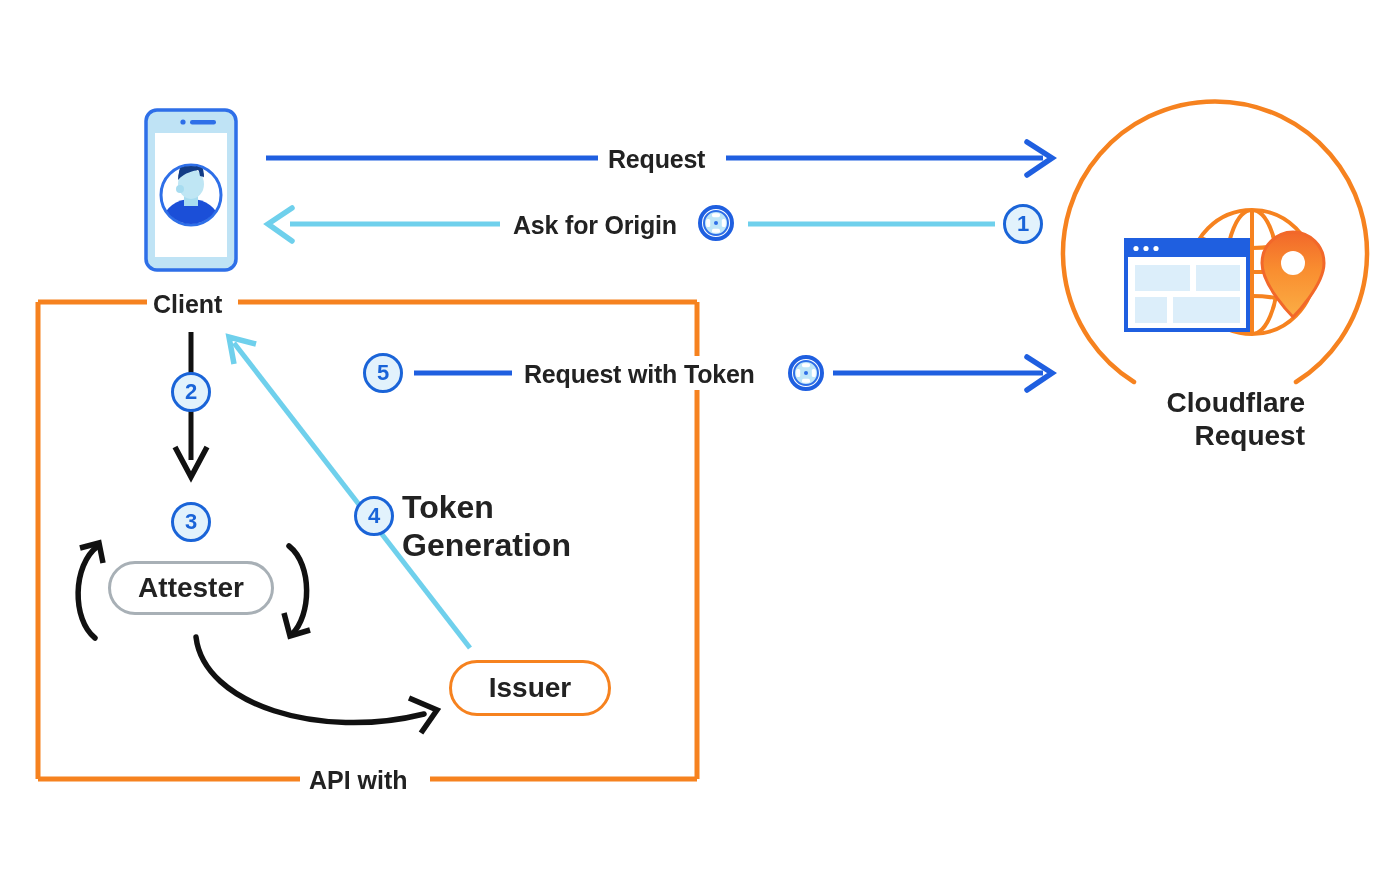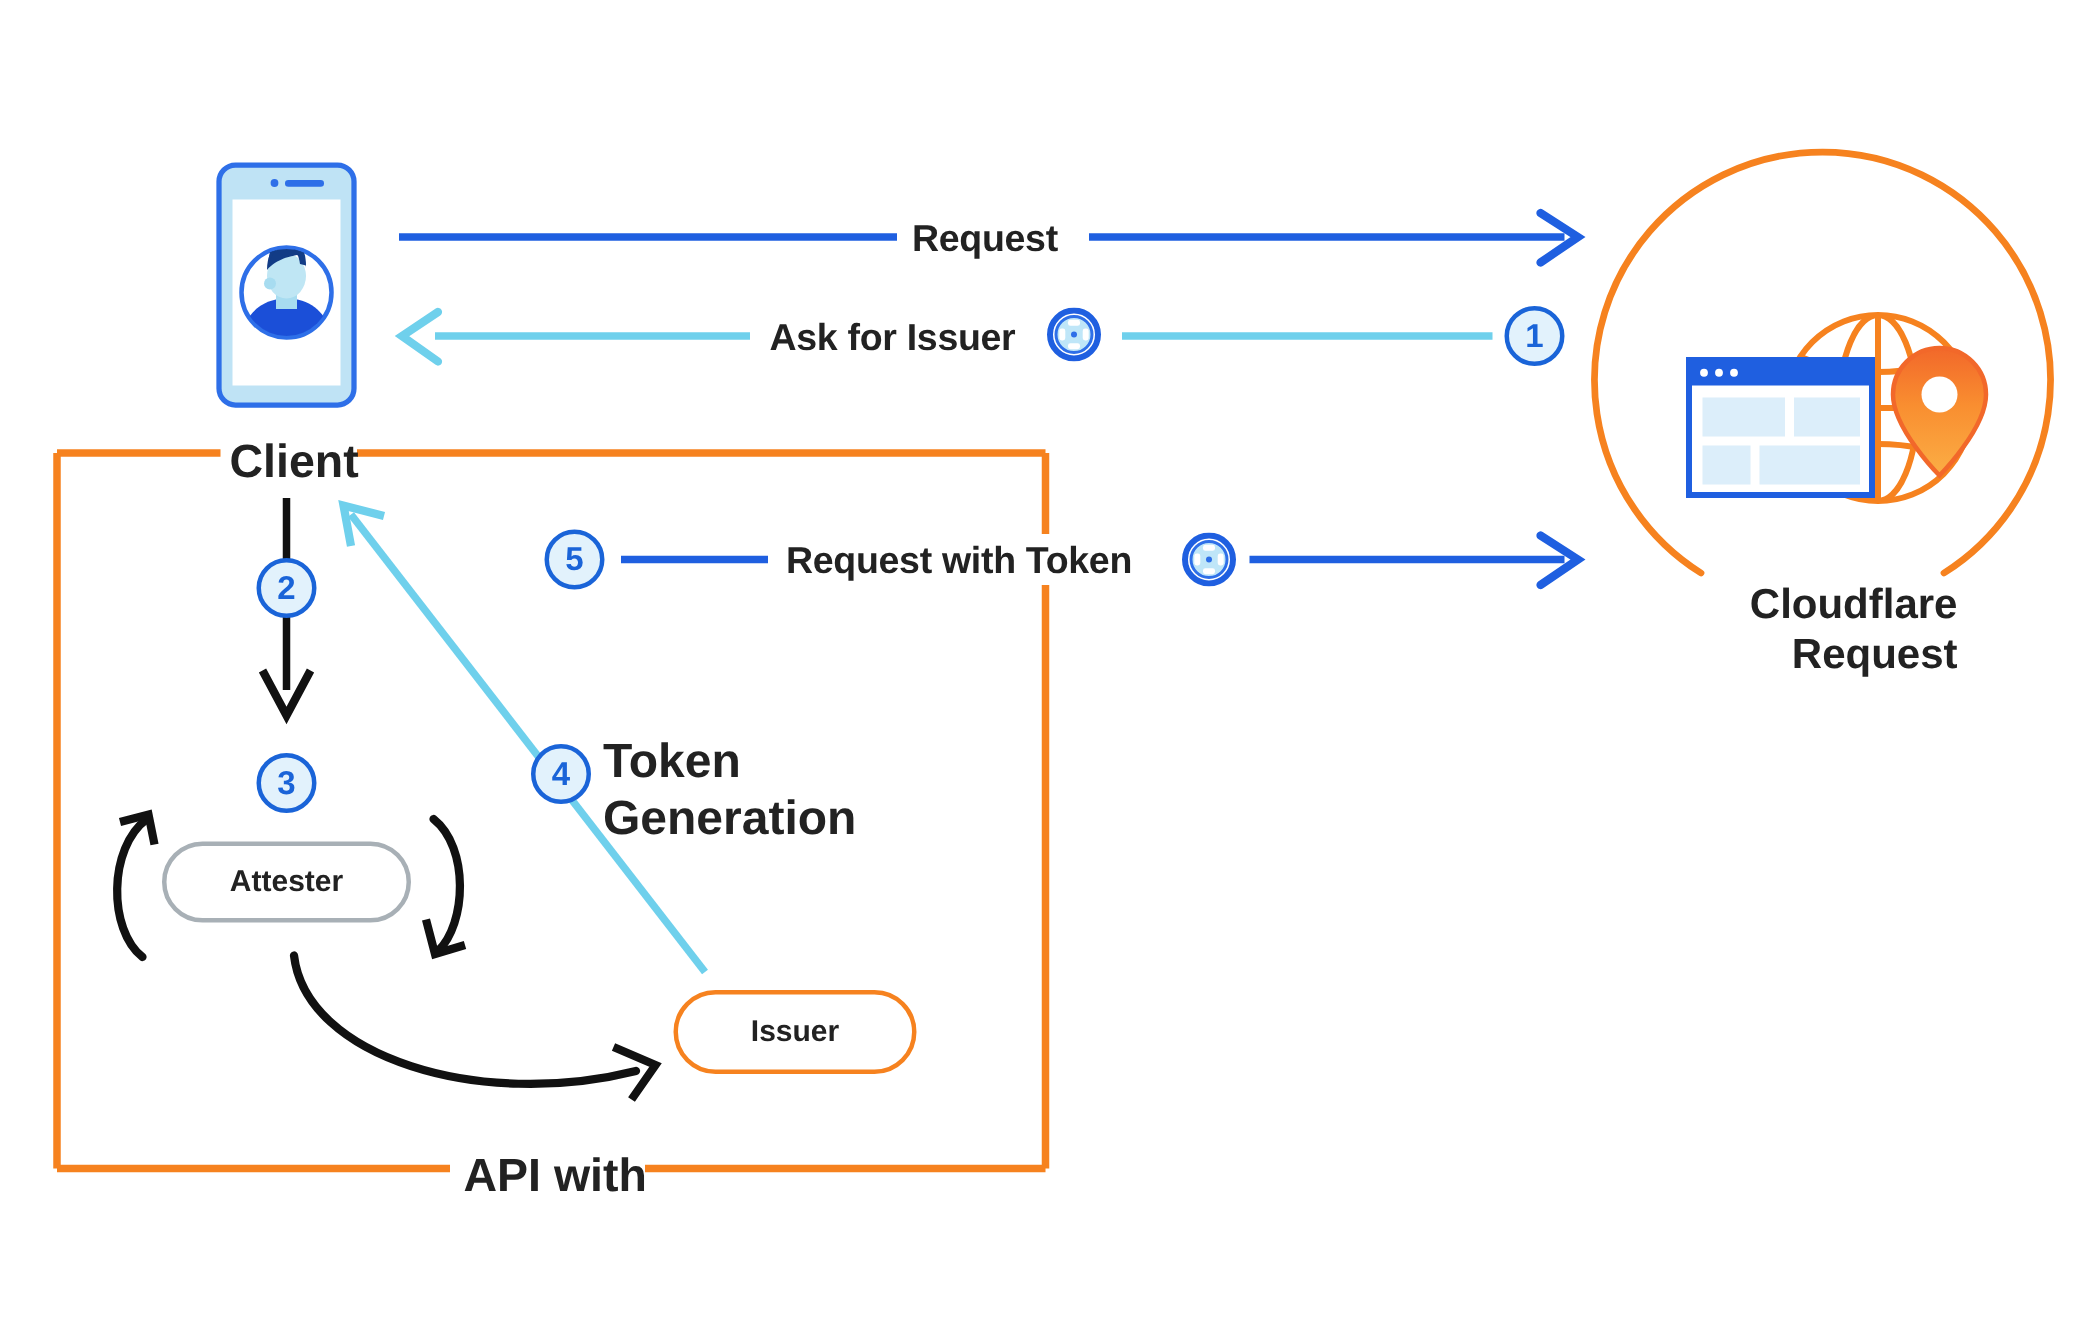--- a/index.html
+++ b/index.html
@@ -27,21 +27,21 @@
   }
   .lbl {
     position: absolute;
     font-family: "Liberation Sans", sans-serif;
     font-weight: bold;
     color: #222222;
     white-space: nowrap;
     line-height: 1.18;
   }
   .lbl-flow { font-size: 25px; letter-spacing: -0.2px; }
-  .lbl-node { font-size: 31px; }
+  .lbl-node { font-size: 25px; }
   .lbl-origin { font-size: 28px; text-align: right; }
   .lbl-step  { font-size: 32px; }
   .num {
     position: absolute;
     width: 40px; height: 40px;
     border-radius: 50%;
     background: #E2F2FC;
     border: 3px solid #1a64d8;
     box-sizing: border-box;
     color: #1a64d8;
@@ -55,21 +55,21 @@
   }
   .pill {
     position: absolute;
     box-sizing: border-box;
     background: #ffffff;
     display: flex;
     align-items: center;
     justify-content: center;
     font-family: "Liberation Sans", sans-serif;
     font-weight: bold;
-    font-size: 20px;
+    font-size: 28px;
     color: #222222;
   }
   .pill-attester {
     border: 3px solid #a8b0b6;
     border-radius: 40px;
   }
   .pill-issuer {
     border: 3.5px solid #F6821F;
     border-radius: 40px;
     text-align: right;
@@ -236,21 +236,21 @@
       <rect x="14" y="8.2" width="8" height="4" rx="1.6" fill="#ffffff"></rect>
       <rect x="14" y="23.8" width="8" height="4" rx="1.6" fill="#ffffff"></rect>
       <rect x="8.2" y="14" width="4" height="8" rx="1.6" fill="#ffffff"></rect>
       <rect x="23.8" y="14" width="4" height="8" rx="1.6" fill="#ffffff"></rect>
       <circle cx="18" cy="18" r="2" fill="#2E6FE8"></circle>
     </svg>
   </div>
 
   <div class="lbl lbl-flow" style="left:608px; top:145px;">Request</div>
 
-  <div class="lbl lbl-flow" style="left:513px; top:211px;">Ask for Issuer</div>
+  <div class="lbl lbl-flow" style="left:513px; top:211px;">Ask for Origin</div>
 
   <div class="lbl lbl-flow" style="left:524px; top:360px;">Request with Token</div>
 
   <div class="num" style="left:1003px; top:204px;">1</div>
   <div class="num" style="left:171px; top:372px;">2</div>
   <div class="num" style="left:171px; top:502px;">3</div>
   <div class="num" style="left:354px; top:496px;">4</div>
   <div class="num" style="left:363px; top:353px;">5</div>
 
   <div class="lbl lbl-step" style="left:402px; top:489px;">

